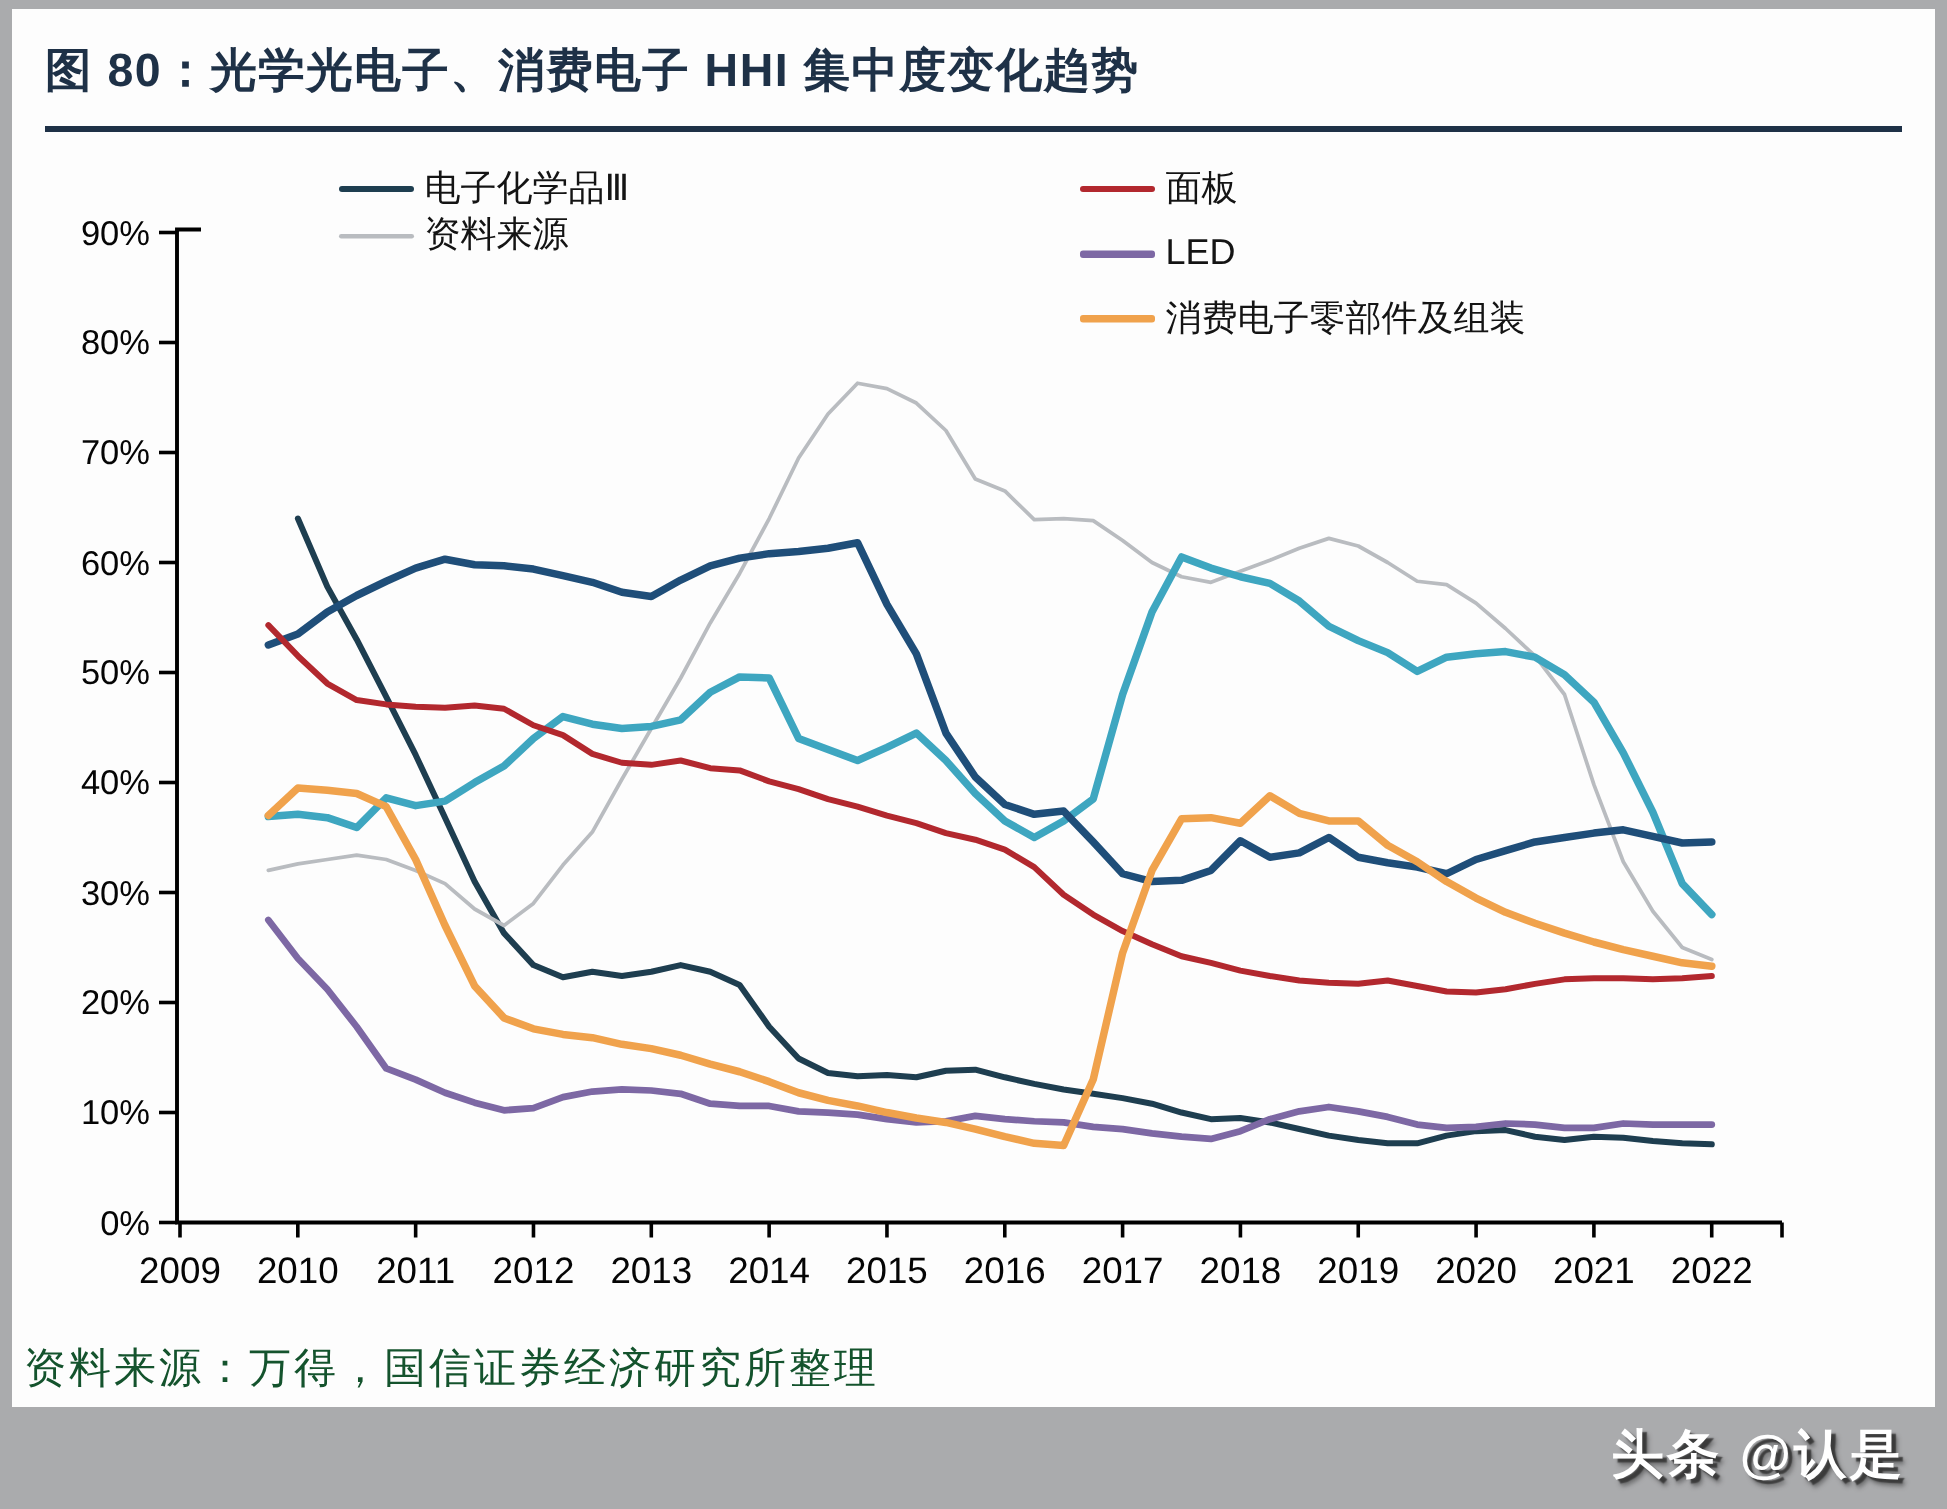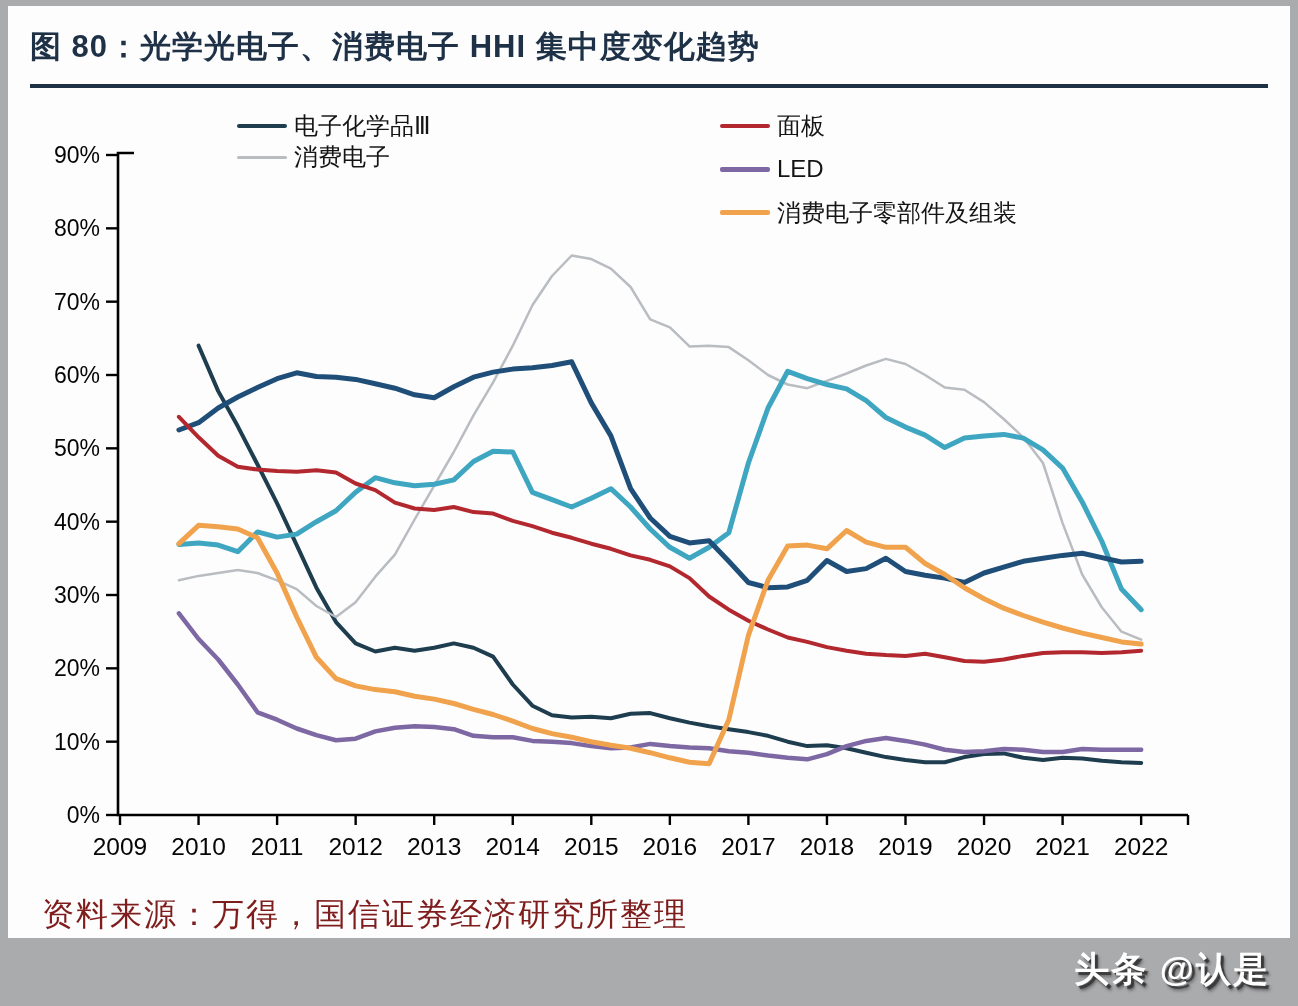--- a/index.html
+++ b/index.html
@@ -9,27 +9,27 @@
     font-family:"Liberation Sans","DejaVu Sans",sans-serif;
   }
   .card{position:absolute;left:8px;top:6px;width:1282px;height:932px;background:#fdfdfd;}
   .page-title{
     position:absolute;left:30px;top:26px;font-size:31px;font-weight:bold;
     color:#1e3147;letter-spacing:1px;white-space:nowrap;text-align:center;
   }
   .title-rule{position:absolute;left:30px;top:84px;width:1238px;height:4px;background:#1e3147;}
   svg.chart{position:absolute;left:0;top:0;}
   .legend-col{position:absolute;display:flex;flex-direction:column;}
-  .legend-col.c1{left:237px;top:110px;text-align:center;}
+  .legend-col.c1{left:226px;top:110px;text-align:center;}
   .legend-col.c2{left:720px;top:110px;gap:12px;}
   .legend-item{display:flex;align-items:center;height:31.6px;}
   .legend-swatch{width:50px;margin-right:7px;border-radius:2px;flex:0 0 auto;}
   .legend-label{font-size:24px;color:#141414;white-space:nowrap;line-height:1;}
   .source-note{
-    position:absolute;left:42px;top:893px;font-size:32px;color:#7f1d1d;
+    position:absolute;left:16px;top:893px;font-size:28px;color:#14532d;
     letter-spacing:2px;white-space:nowrap;
   }
   .watermark{
     position:absolute;right:28px;top:946px;font-size:35px;font-weight:bold;color:#ffffff;
     letter-spacing:2px;text-shadow:3px 3px 1px rgba(55,55,55,0.95), 4px 5px 3px rgba(55,55,55,0.5);
     white-space:nowrap;
   }
 </style>
 </head>
 <body>
@@ -99,21 +99,21 @@
     <path d="M178.9,543.7 L198.6,525.3 L218.2,526.8 L237.8,529.0 L257.5,537.8 L277.1,573.0 L296.7,617.0 L316.4,657.3 L336.0,678.6 L355.6,685.9 L375.3,689.6 L394.9,691.8 L414.6,696.2 L434.2,699.1 L453.8,703.5 L473.5,709.4 L493.1,714.5 L512.8,721.1 L532.4,728.5 L552.0,733.6 L571.7,737.3 L591.3,741.7 L610.9,745.3 L630.6,748.3 L650.2,752.7 L669.9,757.8 L689.5,762.2 L709.1,763.7 L728.8,719.7 L748.4,635.3 L768.0,580.3 L787.7,545.9 L807.3,545.1 L826.9,548.8 L846.6,530.5 L866.2,542.2 L885.9,547.3 L905.5,547.3 L925.1,563.5 L944.8,574.5 L964.4,587.7 L984.0,598.7 L1003.7,608.2 L1023.3,615.5 L1043.0,622.1 L1062.6,628.0 L1082.2,633.1 L1101.9,637.5 L1121.5,641.9 L1141.2,644.1" fill="none" stroke="#f0a24c" stroke-width="5" stroke-linejoin="round" stroke-linecap="round"></path>
   </svg>
 
 <div class="legend-col c1" id="legend-col-1">
     <div class="legend-item">
       <span class="legend-swatch" style="background: rgb(30, 62, 80); height: 4px;"></span>
       <span class="legend-label">电子化学品Ⅲ</span>
     </div>
     <div class="legend-item">
       <span class="legend-swatch" style="background: rgb(185, 188, 192); height: 3px;"></span>
-      <span class="legend-label">消费电子</span>
+      <span class="legend-label">资料来源</span>
     </div>
   </div>
 <div class="legend-col c2" id="legend-col-2">
     <div class="legend-item">
       <span class="legend-swatch" style="background: rgb(178, 40, 46); height: 4px;"></span>
       <span class="legend-label">面板</span>
     </div>
     <div class="legend-item">
       <span class="legend-swatch" style="background: rgb(125, 104, 164); height: 4.5px;"></span>
       <span class="legend-label">LED</span>

